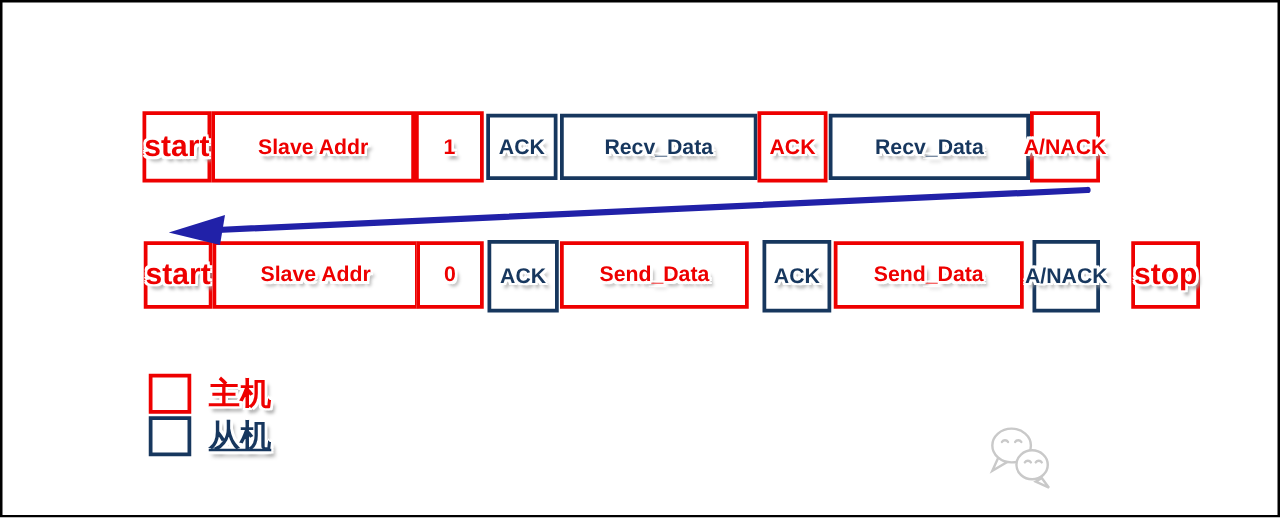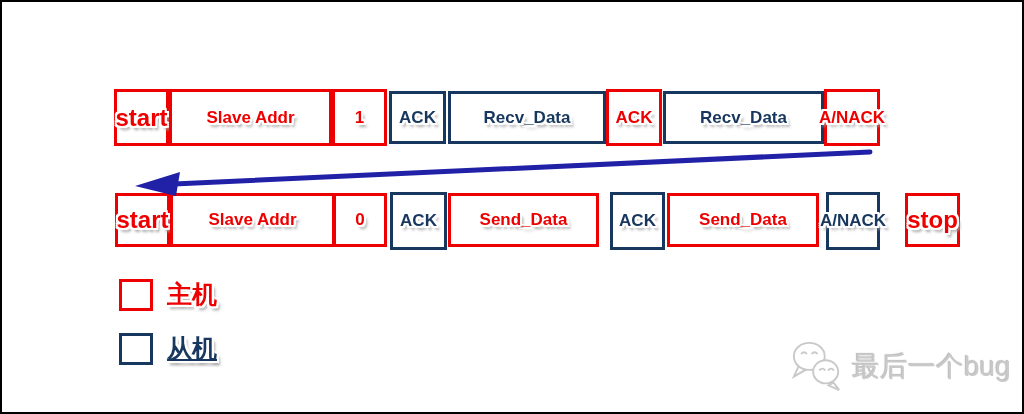--- a/index.html
+++ b/index.html
@@ -78,21 +78,21 @@
       <div class="cell halo master" style="left: 665px; width: 152px; top: 191px; height: 54px;">Send_Data</div>
       <div class="cell halo slave" style="left: 824px; width: 54px; top: 190px; height: 58px;">A/NACK</div>
       <div class="cell halo master big" style="left: 883px; width: 55px; top: 191px; height: 54px; margin-left: 20px;">stop</div>
     </div>
 
   <svg class="arrow-svg" viewBox="0 0 1024 414">
     <line id="arrow-line" x1="868" y1="150" x2="172" y2="182" stroke-width="5" stroke-linecap="round" stroke="#2121a8"></line>
     <polygon id="arrow-head" points="133,184 178,170 174,194" fill="#2121a8"></polygon>
   </svg>
 
-  <div class="legend-item" style="top:276px">
+  <div class="legend-item" style="top:296px">
     <span class="swatch master"></span>
     <span class="legend-label master halo">主机</span>
   </div>
   <div class="legend-item" style="top:330px">
     <span class="swatch slave"></span>
     <span class="legend-label slave halo">从机</span>
   </div>
 
   <div class="watermark">
     <svg width="58" height="54" viewBox="0 0 60 56">
@@ -102,16 +102,15 @@
         <path d="M47 44 L53 52 L42 47 Z"></path>
         <ellipse cx="39" cy="33" rx="13" ry="12"></ellipse>
       </g>
       <g fill="none" stroke="#c9c9c9" stroke-width="2" stroke-linecap="round">
         <path d="M14 14 a3 3 0 0 1 5 0"></path>
         <path d="M25 14 a3 3 0 0 1 5 0"></path>
         <path d="M33 31 a3 3 0 0 1 5 0"></path>
         <path d="M42 31 a3 3 0 0 1 5 0"></path>
       </g>
     </svg>
-    <span class="wm-text">最后一个bug</span>
   </div>
 
 </div>
 
 </body></html>

